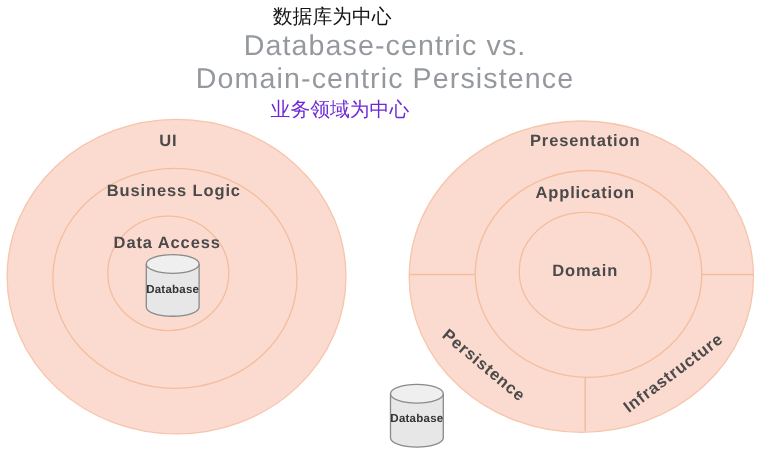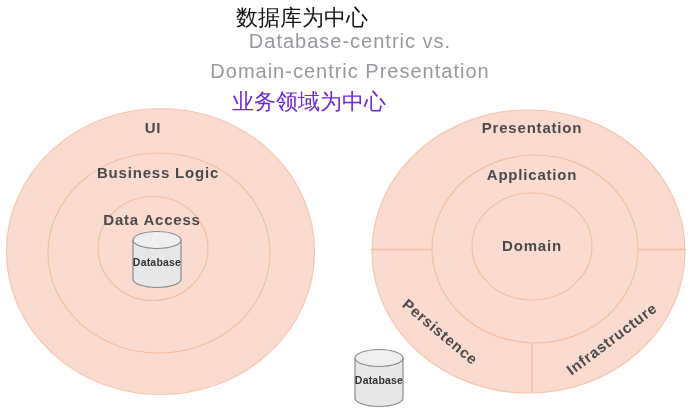--- a/index.html
+++ b/index.html
@@ -7,35 +7,35 @@
     position: relative;
     width: 693px;
     height: 410px;
     background: #ffffff;
     overflow: hidden;
     font-family: "Liberation Sans", sans-serif;
   }
   .caption {
     position: absolute;
     transform: translateX(-50%);
-    font-size: 22px;
+    font-size: 18px;
     font-weight: 400;
     color: #141414;
     white-space: nowrap;
     z-index: 2;
   }
   .caption.top { left: 302px; top: 3px; }
   .caption.bottom { left: 309px; top: 87px; }
   .title {
     position: absolute;
     left: 350px;
     top: 26px;
     transform: translateX(-50%);
     text-align: center;
-    font-size: 20px;
+    font-size: 26px;
     line-height: 30px;
     font-weight: 400;
     letter-spacing: 1px;
     color: #95999e;
     white-space: nowrap;
     z-index: 2;
   }
   svg.diagram { position: absolute; left: 0; top: 0; z-index: 1; }
   text.layer-label {
     font-family: "Liberation Sans", sans-serif;
@@ -54,21 +54,21 @@
 </style>
 </head>
 <body>
 
 <div class="canvas">
 
   <div class="caption top" style="color: rgb(20, 20, 20);">数据库为中心</div>
 
   <div class="title" style="color: rgb(149, 153, 158);">
     <div>Database-centric vs.</div>
-    <div>Domain-centric Presentation</div>
+    <div>Domain-centric Persistence</div>
   </div>
 
   <div class="caption bottom" style="color: #6d28d9;">业务领域为中心</div>
 
   <svg class="diagram" width="693" height="410" viewBox="0 0 693 410">
 
     <g>
       <ellipse cx="160.5" cy="251.5" rx="154" ry="143" stroke-width="1.2" fill="#fbdbd0" stroke="#f6c5ac"></ellipse>
       <ellipse cx="159" cy="253" rx="111" ry="100" fill="none" stroke-width="1.2" stroke="#f3bd9e"></ellipse>
       <ellipse cx="153" cy="248.5" rx="55" ry="52" fill="none" stroke-width="1.2" stroke="#f3bd9e"></ellipse>

